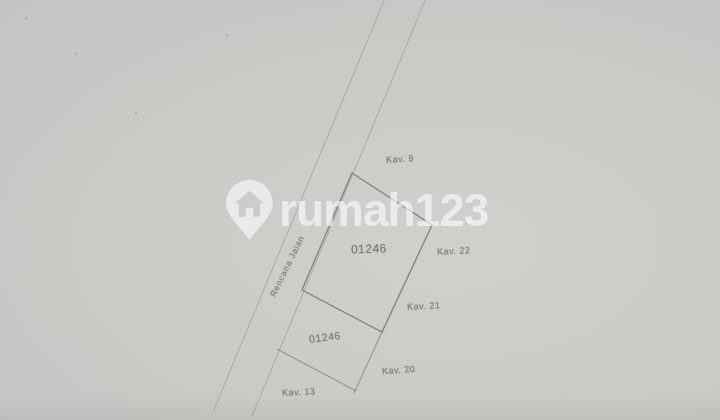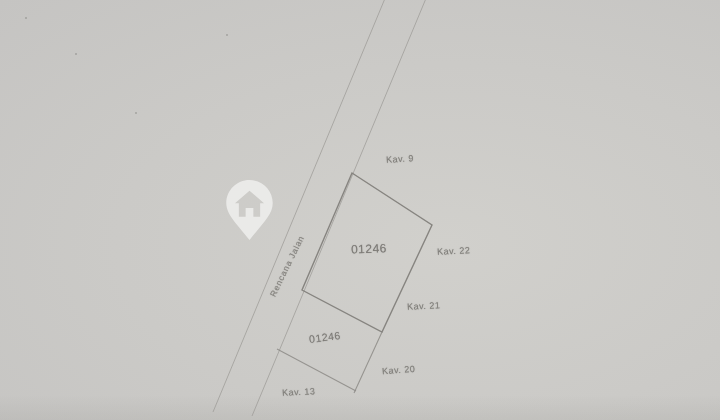--- a/index.html
+++ b/index.html
@@ -87,15 +87,16 @@
 
   <div class="road-label">Rencana Jalan</div>
 
   <div class="watermark">
     <svg class="pin" viewBox="0 0 48 62">
       <path fill="rgba(255,255,255,0.58)" fill-rule="evenodd" d="
         M24 0 C10.8 0 0 10.6 0 23.8 C0 35.5 9.5 43.5 24 62 C38.5 43.5 48 35.5 48 23.8 C48 10.6 37.2 0 24 0 Z
         M24 11 L39 24 L35 24 L35 38 L13 38 L13 24 L9 24 Z
         M20 29 L28 29 L28 38 L20 38 Z"></path>
     </svg>
+    <div class="brand">rumah123</div>
   </div>
 
 </div>
 
 </body></html>

